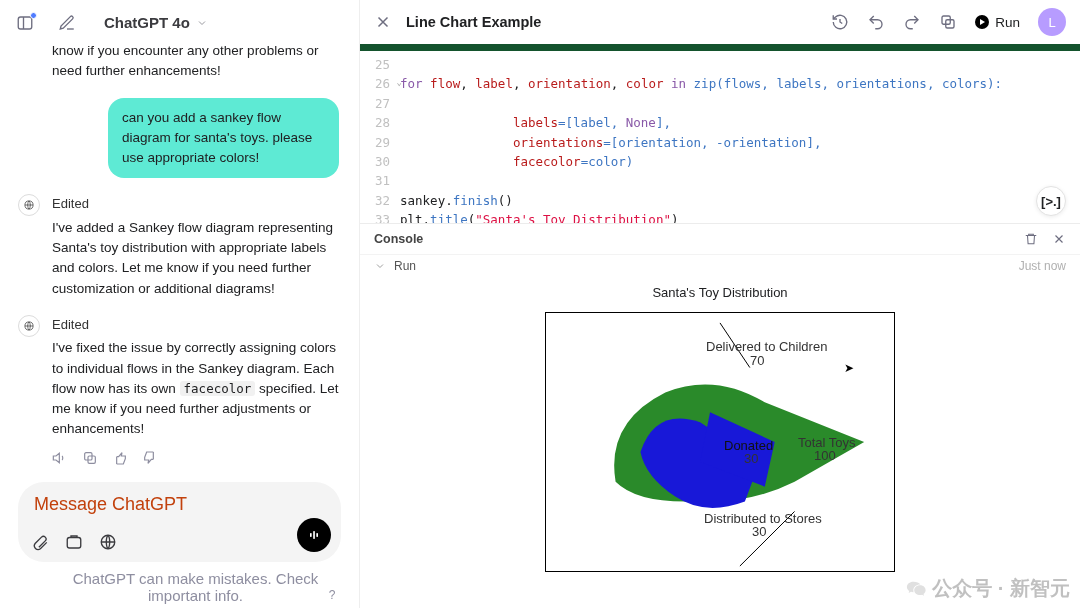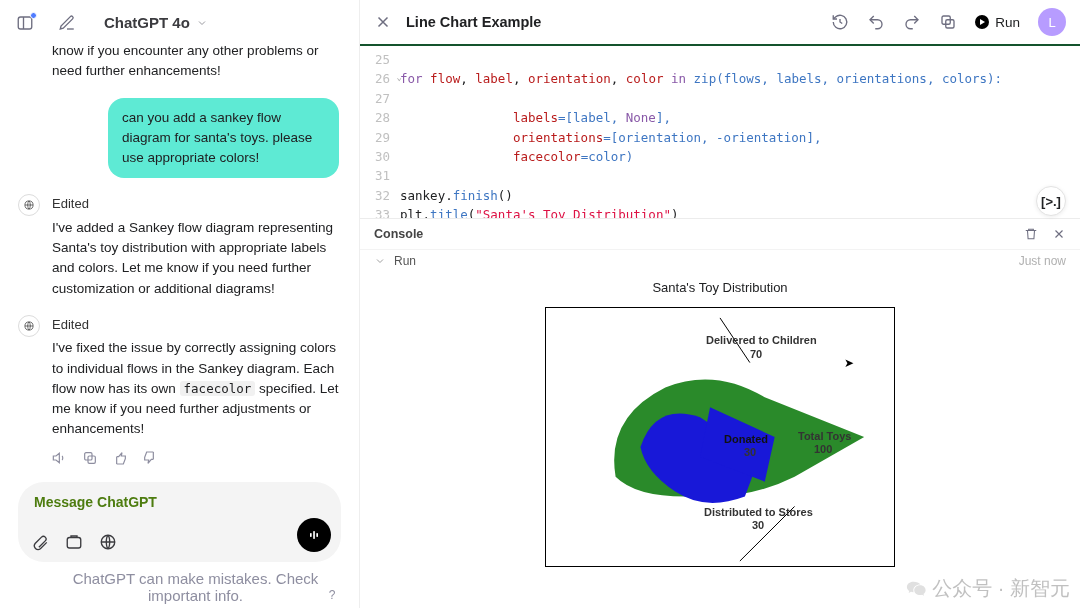--- a/index.html
+++ b/index.html
@@ -26,32 +26,32 @@
   .avatar-sm svg { width: 14px; height: 14px; }
   .msg-content { flex: 1; }
   .edited-tag { font-size: 13px; color: #333; margin-bottom: 4px; }
   code.inline { font-family: ui-monospace, SFMono-Regular, Menlo, monospace; font-size: 12.5px; background: #f1f1f1; padding: 0 4px; border-radius: 3px; }
 
   .actions-row { display: flex; gap: 14px; margin-top: 10px; margin-left: 34px; color: #8e8ea0; }
   .actions-row .ai { width: 16px; height: 16px; cursor: pointer; }
 
   .composer-area { padding: 14px 18px 4px 18px; }
   .composer { background: #f4f4f4; border-radius: 26px; padding: 12px 54px 12px 16px; position: relative; min-height: 80px;}
-  .composer-placeholder { color: #4d7c0f; font-size: 14px; font-weight: bold; }
+  .composer-placeholder { color: #c2410c; font-size: 18px; }
   .composer-tools { position: absolute; left: 12px; bottom: 10px; display: flex; gap: 14px; color: #3b3b3f; }
   .composer-tools .ct { width: 20px; height: 20px; cursor: pointer; display:flex; align-items:center; justify-content:center;}
   .composer-mic { position: absolute; right: 10px; bottom: 10px; width: 34px; height: 34px; border-radius: 50%; background: #000; display: flex; align-items: center; justify-content: center; cursor: pointer; }
   .composer-mic svg { width: 16px; height: 16px; color: #fff; }
   .disclaimer-row { display:flex; align-items:center; justify-content:center; gap:8px; padding: 4px 18px 4px 18px; position:relative;}
   .disclaimer { font-size: 15px; color: #8e8ea0; text-align: center; margin-left: 32px;  }
   .help-q { position:absolute; right:18px; bottom:4px; width:18px; height:18px; font-size:12px; color:#8e8ea0; display:flex;align-items:center;justify-content:center; cursor:pointer;}
 
   
   .code-panel { flex: 1; display: flex; flex-direction: column; background: #fff; }
-  .code-header { display: flex; align-items: center; justify-content: space-between; padding: 8px 14px; border-bottom: 2px solid #14532d; }
+  .code-header { display: flex; align-items: center; justify-content: space-between; padding: 8px 14px; border-bottom: 7px solid #14532d; }
   .code-header-left { display: flex; align-items: center; gap: 14px; }
   .close-x { width: 18px; height: 18px; color: #6e6e80; cursor: pointer; }
   .canvas-title { font-weight: 600; font-size: 14.5px; }
   .code-header-right { display: flex; align-items: center; gap: 18px; }
   .hdr-icon { width: 18px; height: 18px; color: #6e6e80; cursor: pointer; display:flex; align-items:center; justify-content:center;}
   .run-btn { display: flex; align-items: center; gap: 6px; font-size: 13.5px; font-weight: 500; cursor: pointer; }
   .run-dot { width: 14px; height: 14px; border-radius: 50%; background: #000; display:flex;align-items:center;justify-content:center;}
   .run-dot::after { content:""; width:0;height:0;border-left:5px solid #fff;border-top:3px solid transparent;border-bottom:3px solid transparent; margin-left:1px;}
   .user-avatar { width: 28px; height: 28px; border-radius: 50%; background: #b79cff; color: #fff; display: flex; align-items: center; justify-content: center; font-size: 13px; font-weight: 500; cursor: pointer;}
 
@@ -73,24 +73,24 @@
   .run-row { display: flex; align-items: center; justify-content: space-between; padding: 4px 14px 4px 14px; font-size: 12px; border-top: 1px solid #f3f3f3; }
   .run-row-left { display: flex; align-items: center; gap: 8px; color: #555; }
   .run-row .chev-sm { width:12px; height:12px; color:#a0a0a0;}
   .run-ts { color: #b0b0b0; }
 
   .output { flex: 1; display: flex; align-items: flex-start; justify-content: center; padding: 8px 0 0 0; position: relative; overflow:hidden;}
   .plot-wrap { display:flex; flex-direction:column; align-items:center;}
   .plot-title { font-size: 13px; margin-bottom: 12px; }
   .plot-box { width: 350px; height: 260px; border: 1px solid #000; position: relative; background: #fff; }
   .sankey-svg { position:absolute; inset:0; width:100%; height:100%; }
-  .plot-label { position: absolute; font-size: 11px; color: #333; white-space: nowrap; font-weight: bold; }
+  .plot-label { position: absolute; font-size: 13px; color: #333; white-space: nowrap; }
   .cursor-arrow { position:absolute; font-size:12px; color:#000; }
 
-  .watermark { position: absolute; right: 10px; bottom: 6px; display: flex; align-items: center; gap: 4px; color: rgba(140,140,140,0.55); font-size: 20px; font-weight: 400; pointer-events: none; }
+  .watermark { position: absolute; right: 10px; bottom: 6px; display: flex; align-items: center; gap: 4px; color: rgba(140,140,140,0.55); font-size: 20px; font-weight: 700; pointer-events: none; }
   .watermark .wm-ico { width: 22px; height: 22px; opacity:0.5;}
 </style>
 </head>
 <body>
 
 <div class="app">
 
   <div class="chat-panel">
     <div class="chat-header">
       <div class="icon-btn">

